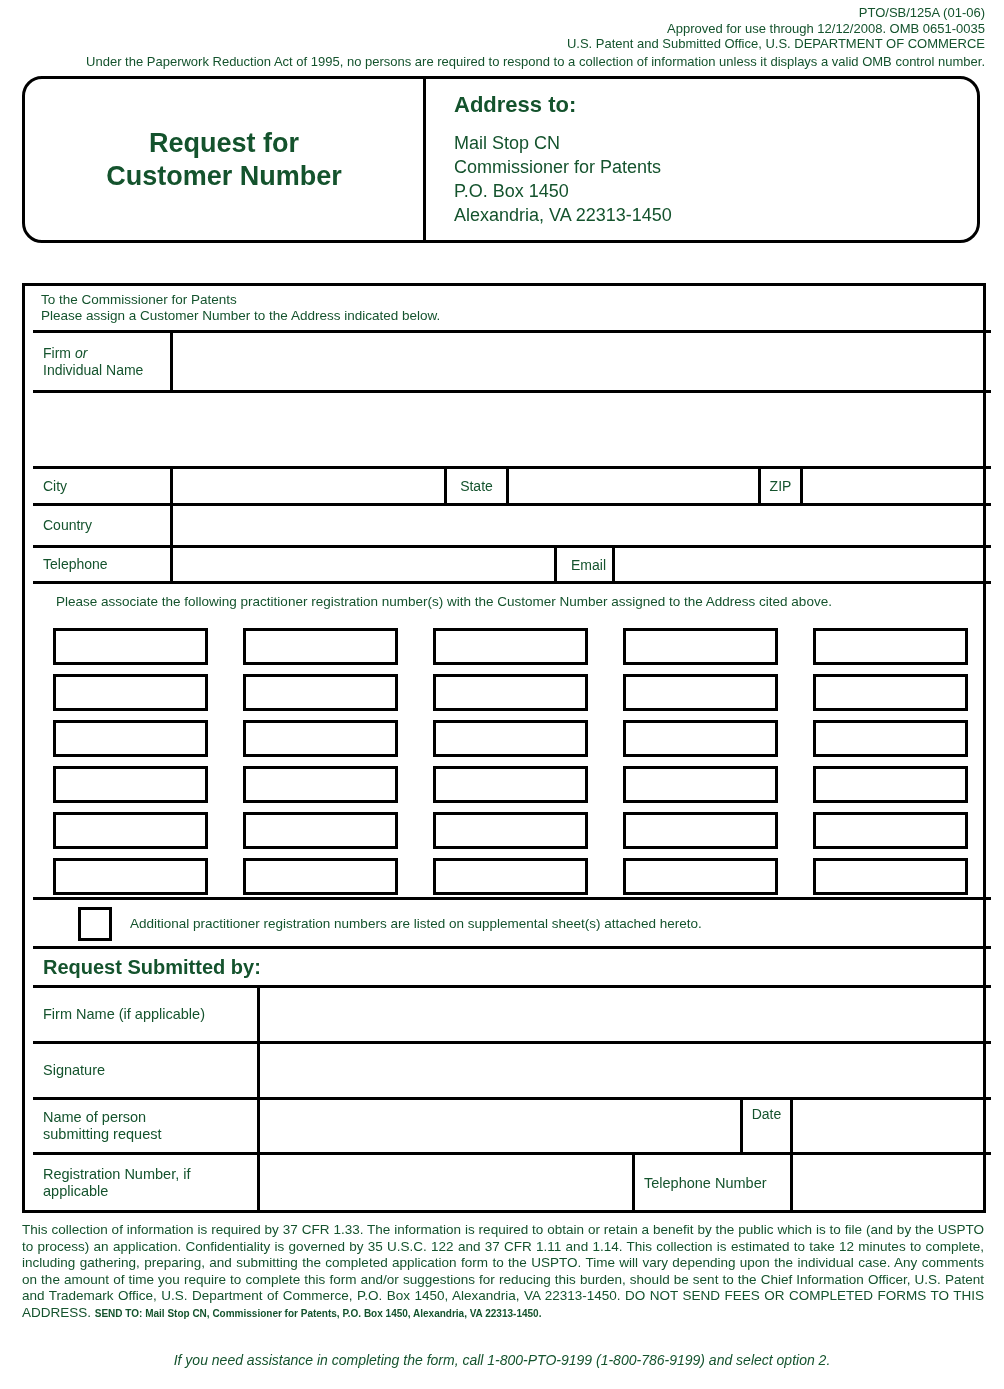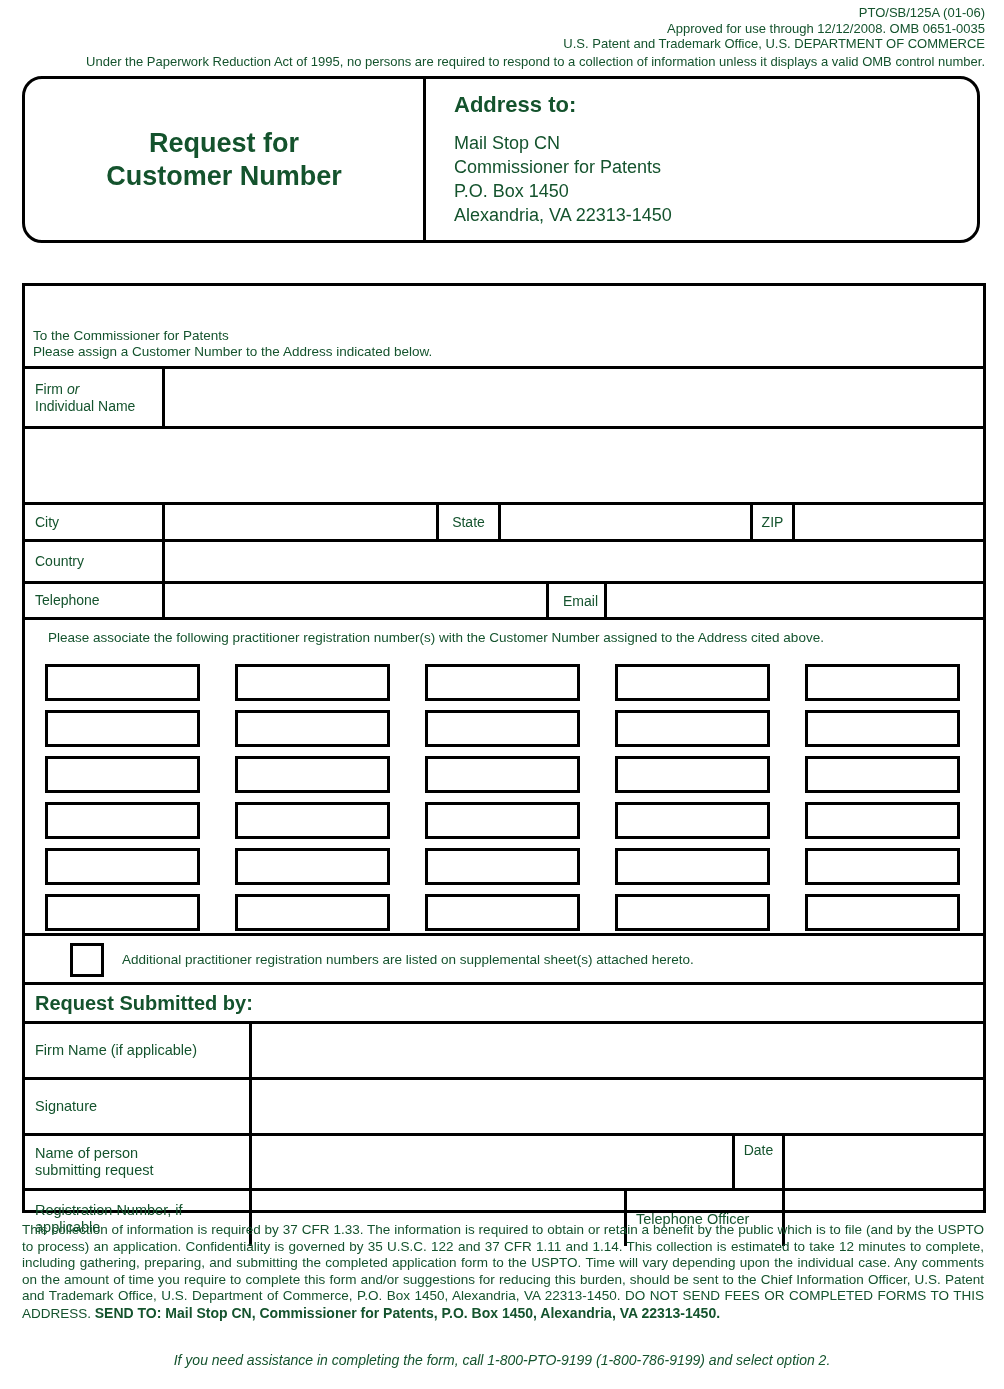--- a/index.html
+++ b/index.html
@@ -17,51 +17,51 @@
     border:3px solid #000; border-radius:20px; box-sizing:border-box; display:flex; }
   .title-left { width:398px; border-right:3px solid #000; display:flex; flex-direction:column;
     align-items:center; justify-content:center; text-align:center; font-weight:bold; font-size:27px; line-height:33px; }
   .title-right { flex:1; padding:10px 0 0 28px; }
   .address-to { font-weight:bold; font-size:22px; margin-top:3px; }
   .address-lines { margin-top:13px; font-size:18px; line-height:24px; }
 
   
   .main-table { position:absolute; left:22px; top:283px; width:964px; height:930px;
     border:3px solid #000; box-sizing:border-box; }
-  .row { position:absolute; left:0; width:958px; box-sizing:border-box; border-top:3px solid #000;margin-top:36px; }
+  .row { position:absolute; left:8px; width:958px; box-sizing:border-box; border-top:3px solid #000; }
   .row.first { border-top:none; }
   .cell { position:absolute; top:0; bottom:0; box-sizing:border-box; }
   .lbl { display:flex; flex-direction:column; justify-content:center; padding-left:10px; font-size:14px; line-height:17px; }
   .lbl-r { border-right:3px solid #000; }
   .minilbl { border-left:3px solid #000; border-right:3px solid #000;
     display:flex; align-items:center; justify-content:center; font-size:14px; }
   .field {}
   .intro { padding:6px 0 0 8px; font-size:13.5px; line-height:16px; }
   .instruction { position:absolute; left:23px; top:10px; right:8px; font-size:13.5px; }
   .reg-box { position:absolute; width:155px; height:37px; border:3px solid #000; box-sizing:border-box; background:#fff; }
   .checkbox { position:absolute; left:45px; top:7px; width:34px; height:34px; border:3px solid #000; box-sizing:border-box; }
   .cb-note { position:absolute; left:97px; top:0; bottom:0; right:6px; display:flex; align-items:center; font-size:13.5px; }
   .section-heading { display:flex; align-items:center; padding-left:10px; font-weight:bold; font-size:20px; }
   .lbl2 { width:227px; font-size:14.5px; }
 
   
   .privacy { position:absolute; left:22px; top:1222px; width:962px; font-size:13.5px; line-height:16.6px; text-align:justify; }
-  .privacy b { font-size:14px; }
+  .privacy b { font-size:10px; }
   .assistance { position:absolute; left:0; top:1352px; width:100%; text-align:center; font-style:italic; font-size:14px; }
   .it { font-style:italic; }
 </style>
 </head>
 <body>
 
 <div class="page">
 
   <div class="top-meta">
     <div>PTO/SB/125A (01-06)</div>
     <div>Approved for use  through 12/12/2008. OMB 0651-0035</div>
-    <div>U.S. Patent and Trademark Office, U.S. DEPARTMENT OF COMMERCE</div>
+    <div>U.S. Patent and Submitted Office, U.S. DEPARTMENT OF COMMERCE</div>
     <div class="l4">Under the Paperwork Reduction Act of 1995, no persons are required to respond to a collection of information unless it displays a valid OMB control number.</div>
   </div>
 
   <div class="title-box">
     <div class="title-left">
       <div>Request for</div>
       <div>Customer Number</div>
     </div>
     <div class="title-right">
       <div class="address-to">Address to:</div>
@@ -185,21 +185,21 @@
       <div class="cell minilbl" style="left:707px; width:53px; align-items:flex-start; padding-top:6px;">Date</div>
       <div class="cell field" style="left:760px; right:0;"></div>
     </div>
 
     <div class="row" style="top:866px; height:58px;">
       <div class="cell lbl lbl-r lbl2" style="left:0;">
         <div>Registration Number, if</div>
         <div>applicable</div>
       </div>
       <div class="cell field" style="left:227px; width:372px;"></div>
-      <div class="cell minilbl" style="left:599px; width:161px; justify-content:flex-start; padding-left:9px; font-size:14.5px;">Telephone Officer</div>
+      <div class="cell minilbl" style="left:599px; width:161px; justify-content:flex-start; padding-left:9px; font-size:14.5px;">Telephone Number</div>
       <div class="cell field" style="left:760px; right:0;"></div>
     </div>
   </div>
 
   <div class="privacy"><span>This collection of information is required by 37 CFR 1.33.  The information is required to obtain or retain a benefit by the public which is to file  (and by the USPTO to process) an application.  Confidentiality is governed by 35 U.S.C. 122 and 37 CFR 1.11 and 1.14.  This collection is estimated to take 12 minutes to complete, including gathering, preparing, and submitting the completed application form to the USPTO.  Time will vary depending upon the individual case. Any comments on the amount of time you require to complete this form and/or suggestions for reducing this burden, should be sent to the Chief Information Officer, U.S. Patent and Trademark Office, U.S. Department of Commerce, P.O. Box 1450, Alexandria, VA 22313-1450.  DO NOT SEND FEES OR COMPLETED FORMS TO THIS ADDRESS. </span><b>SEND TO:  Mail Stop CN, Commissioner for Patents, P.O. Box 1450, Alexandria, VA 22313-1450.</b></div>
 
   <div class="assistance">If you need assistance in completing the form, call 1-800-PTO-9199 (1-800-786-9199) and select option 2.</div>
 
 </div>
 

